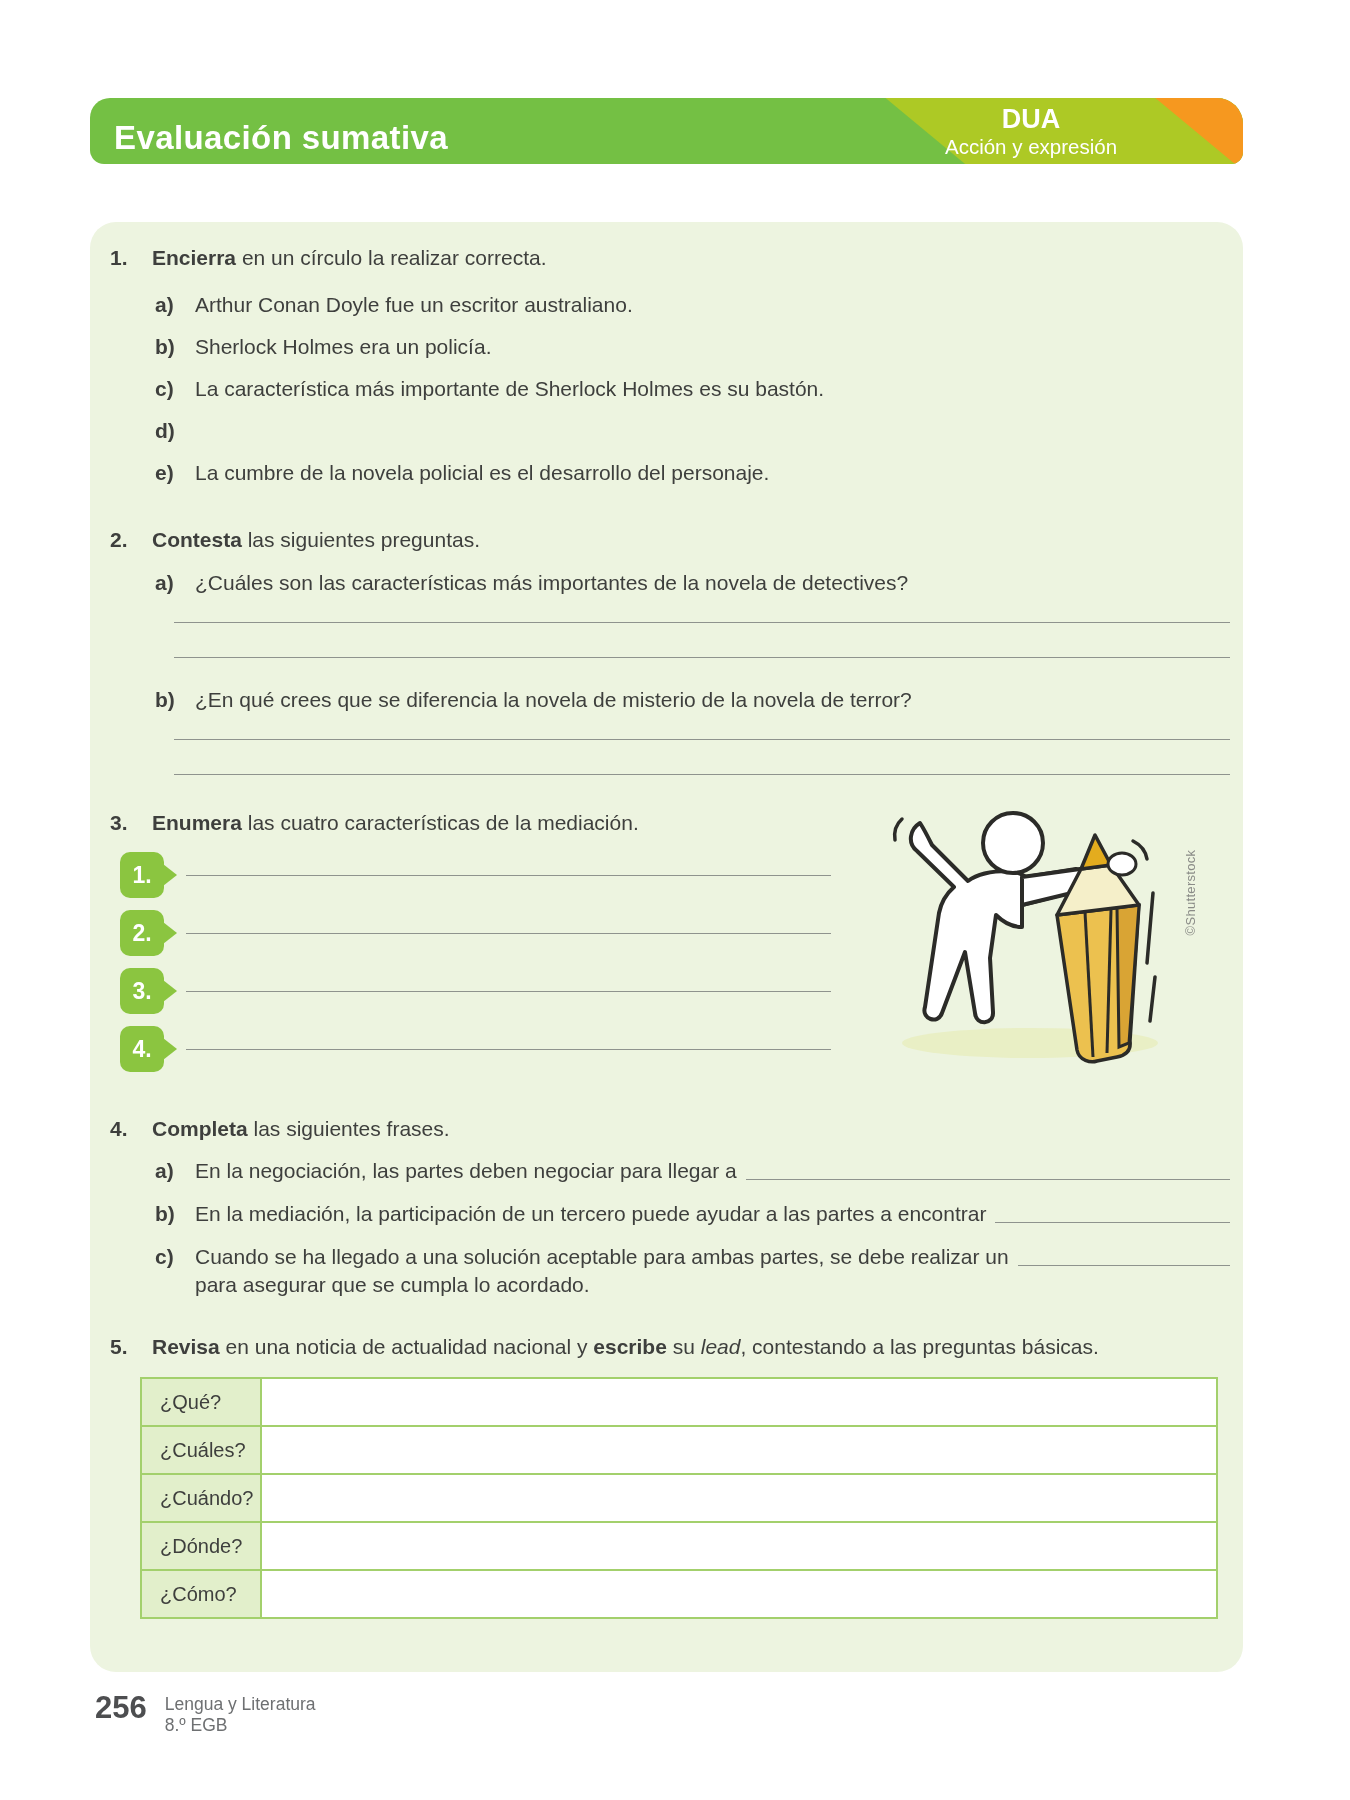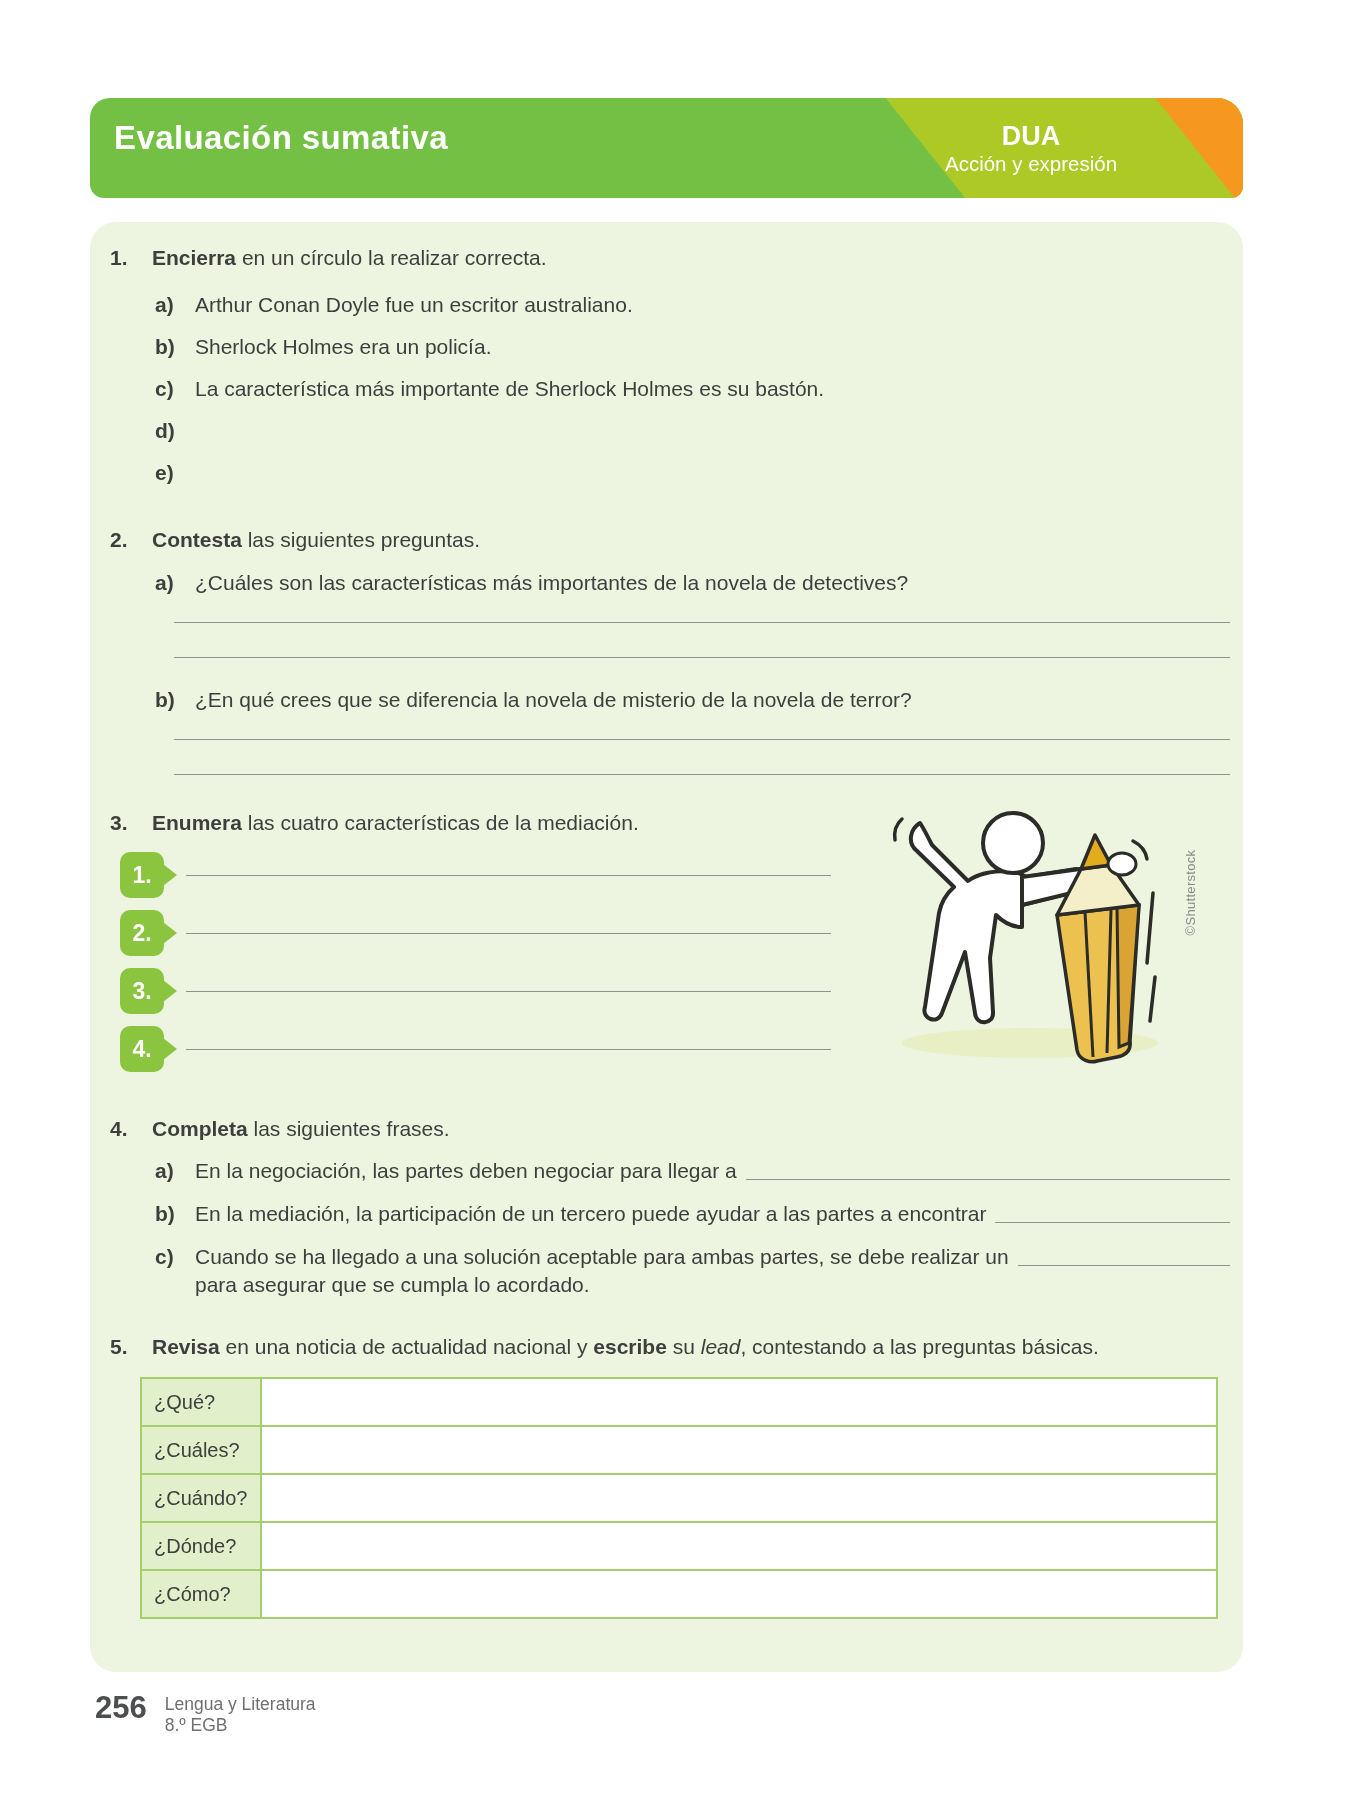--- a/index.html
+++ b/index.html
@@ -3,21 +3,21 @@
 <meta charset="utf-8">
 <style>
   * { margin:0; padding:0; box-sizing:border-box; }
   html,body { background:#ffffff; }
   body {
     width:1350px; height:1800px; position:relative; overflow:hidden;
     font-family:"Liberation Sans", sans-serif; color:#3e3f3d;
   }
   
   .banner {
-    position:absolute; left:90px; top:98px; width:1153px; height:100px;
+    position:absolute; left:90px; top:98px; width:1153px; height:66px;
     background:#74c044; border-radius:20px 26px 12px 14px; overflow:hidden;
   }
   .banner-lime {
     position:absolute; inset:0; background:#adc925;
     clip-path:polygon(69% 0, 100% 0, 100% 100%, 75.9% 100%);
   }
   .banner-orange {
     position:absolute; inset:0; background:#f6981f;
     clip-path:polygon(92.4% 0, 100% 0, 100% 100%, 99.3% 100%);
   }
@@ -65,21 +65,21 @@
   .c-line1 .letter { font-weight:bold; width:40px; flex:0 0 40px; }
   .c-line1 .ctext { white-space:nowrap; }
   .c-cont { margin-left:40px; line-height:26px; margin-top:2px; }
   
   .lead-table {
     margin:17px 0 0 30px; width:1078px; border-collapse:collapse;
   }
   .lead-table th, .lead-table td { border:2px solid #a3d06c; height:48px; }
   .lead-table th {
     width:120px; background:#e2efcb; font-weight:normal; text-align:left;
-    padding-left:12px; font-size:20px; color:#3e3f3d;
+    padding-left:18px; font-size:20px; color:#3e3f3d;
   }
   .lead-table td { background:#ffffff; }
   
   .illus { position:absolute; left:880px; top:795px; width:340px; height:290px; }
   .credit {
     position:absolute; left:230px; top:90px; width:160px; text-align:center;
     transform:rotate(-90deg); font-size:13px; color:#8a8b87; letter-spacing:.3px;
   }
   
   .footer { position:absolute; left:95px; top:1690px; display:flex; }
@@ -117,20 +117,21 @@
     </div>
     <div class="row" style="margin-bottom:17px;">
       <span class="letter">c)</span>
       <span>La característica más importante de Sherlock Holmes es su bastón.</span>
     </div>
     <div class="row" style="margin-bottom:17px;">
       <span class="letter">d)</span>
     </div>
     <div class="row">
       <span class="letter">e)</span>
+      <span>La cumbre de la novela policial es el desarrollo del personaje.</span>
     </div>
   </div>
 </div>
 
 <div class="ex" style="top:527px;">
   <div class="hd">
     <span class="num">2.</span>
     <span class="htxt"><b>Contesta</b><span> las siguientes preguntas.</span></span>
   </div>
   <div class="row" style="margin-top:17px;">

